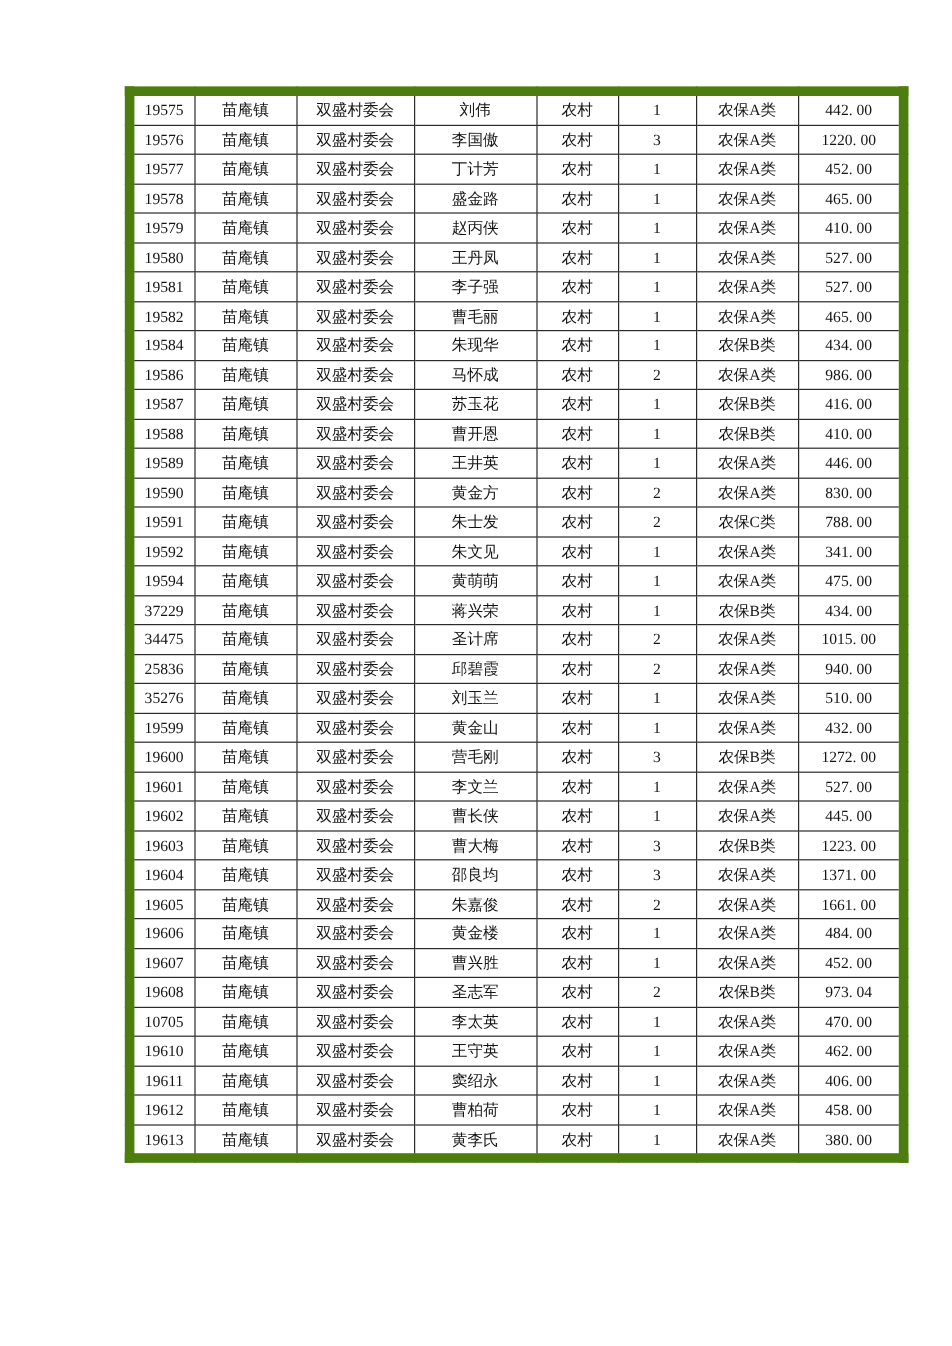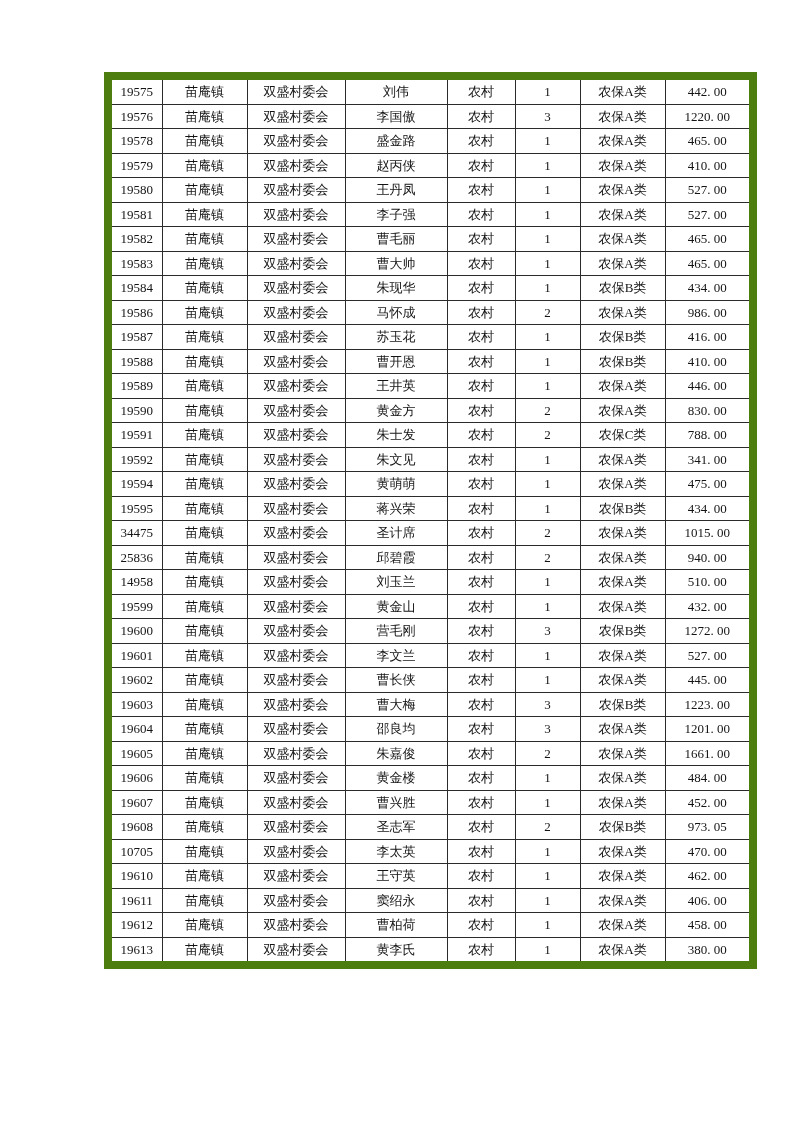--- a/index.html
+++ b/index.html
@@ -77,20 +77,30 @@
     <td>19576</td>
     <td>苗庵镇</td>
     <td>双盛村委会</td>
     <td>李国傲</td>
     <td>农村</td>
     <td>3</td>
     <td>农保A类</td>
     <td>1220. 00</td>
   </tr>
 
+  <tr>
+    <td>19577</td>
+    <td>苗庵镇</td>
+    <td>双盛村委会</td>
+    <td>丁计芳</td>
+    <td>农村</td>
+    <td>1</td>
+    <td>农保A类</td>
+    <td>452. 00</td>
+  </tr>
 
   <tr>
     <td>19578</td>
     <td>苗庵镇</td>
     <td>双盛村委会</td>
     <td>盛金路</td>
     <td>农村</td>
     <td>1</td>
     <td>农保A类</td>
     <td>465. 00</td>
@@ -133,30 +143,20 @@
     <td>19582</td>
     <td>苗庵镇</td>
     <td>双盛村委会</td>
     <td>曹毛丽</td>
     <td>农村</td>
     <td>1</td>
     <td>农保A类</td>
     <td>465. 00</td>
   </tr>
 
-  <tr>
-    <td>19583</td>
-    <td>苗庵镇</td>
-    <td>双盛村委会</td>
-    <td>曹大帅</td>
-    <td>农村</td>
-    <td>1</td>
-    <td>农保A类</td>
-    <td>465. 00</td>
-  </tr>
 
   <tr>
     <td>19584</td>
     <td>苗庵镇</td>
     <td>双盛村委会</td>
     <td>朱现华</td>
     <td>农村</td>
     <td>1</td>
     <td>农保B类</td>
     <td>434. 00</td>
@@ -246,21 +246,21 @@
     <td>苗庵镇</td>
     <td>双盛村委会</td>
     <td>黄萌萌</td>
     <td>农村</td>
     <td>1</td>
     <td>农保A类</td>
     <td>475. 00</td>
   </tr>
 
   <tr>
-    <td>19595</td>
+    <td>37229</td>
     <td>苗庵镇</td>
     <td>双盛村委会</td>
     <td>蒋兴荣</td>
     <td>农村</td>
     <td>1</td>
     <td>农保B类</td>
     <td>434. 00</td>
   </tr>
 
   <tr>
@@ -279,21 +279,21 @@
     <td>苗庵镇</td>
     <td>双盛村委会</td>
     <td>邱碧霞</td>
     <td>农村</td>
     <td>2</td>
     <td>农保A类</td>
     <td>940. 00</td>
   </tr>
 
   <tr>
-    <td>14958</td>
+    <td>35276</td>
     <td>苗庵镇</td>
     <td>双盛村委会</td>
     <td>刘玉兰</td>
     <td>农村</td>
     <td>1</td>
     <td>农保A类</td>
     <td>510. 00</td>
   </tr>
 
   <tr>
@@ -352,21 +352,21 @@
   </tr>
 
   <tr>
     <td>19604</td>
     <td>苗庵镇</td>
     <td>双盛村委会</td>
     <td>邵良均</td>
     <td>农村</td>
     <td>3</td>
     <td>农保A类</td>
-    <td>1201. 00</td>
+    <td>1371. 00</td>
   </tr>
 
   <tr>
     <td>19605</td>
     <td>苗庵镇</td>
     <td>双盛村委会</td>
     <td>朱嘉俊</td>
     <td>农村</td>
     <td>2</td>
     <td>农保A类</td>
@@ -396,21 +396,21 @@
   </tr>
 
   <tr>
     <td>19608</td>
     <td>苗庵镇</td>
     <td>双盛村委会</td>
     <td>圣志军</td>
     <td>农村</td>
     <td>2</td>
     <td>农保B类</td>
-    <td>973. 05</td>
+    <td>973. 04</td>
   </tr>
 
   <tr>
     <td>10705</td>
     <td>苗庵镇</td>
     <td>双盛村委会</td>
     <td>李太英</td>
     <td>农村</td>
     <td>1</td>
     <td>农保A类</td>

